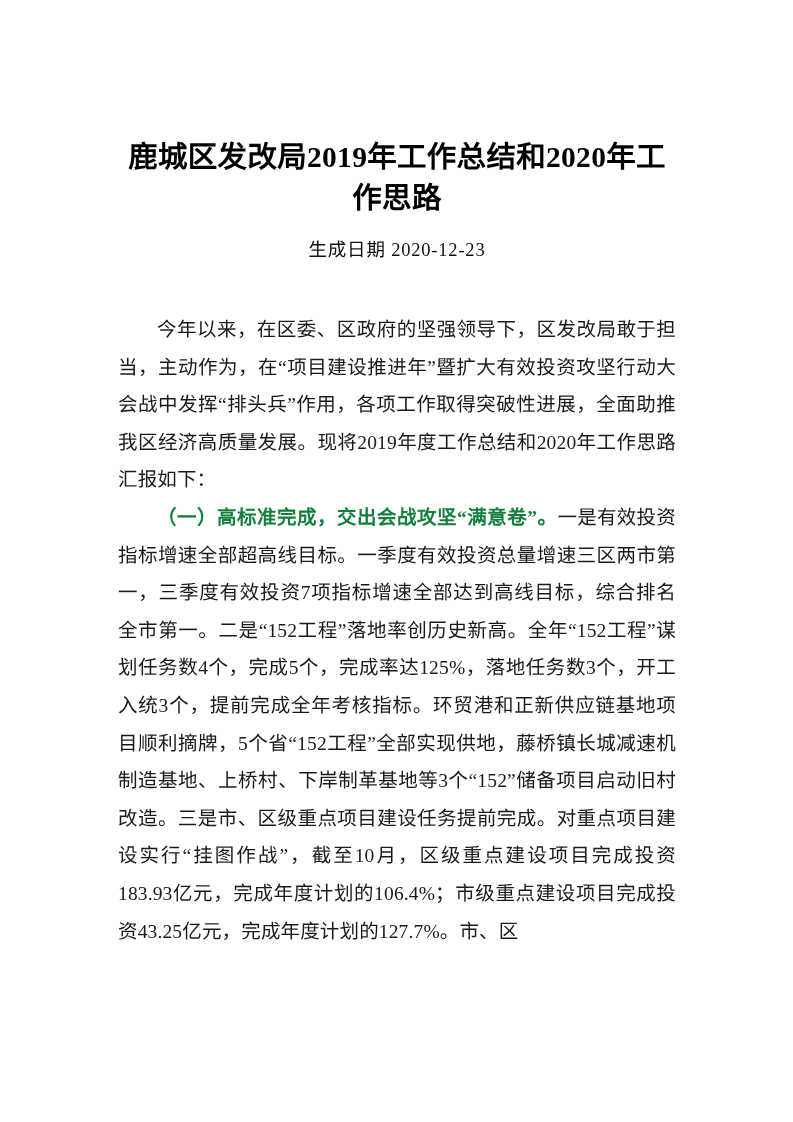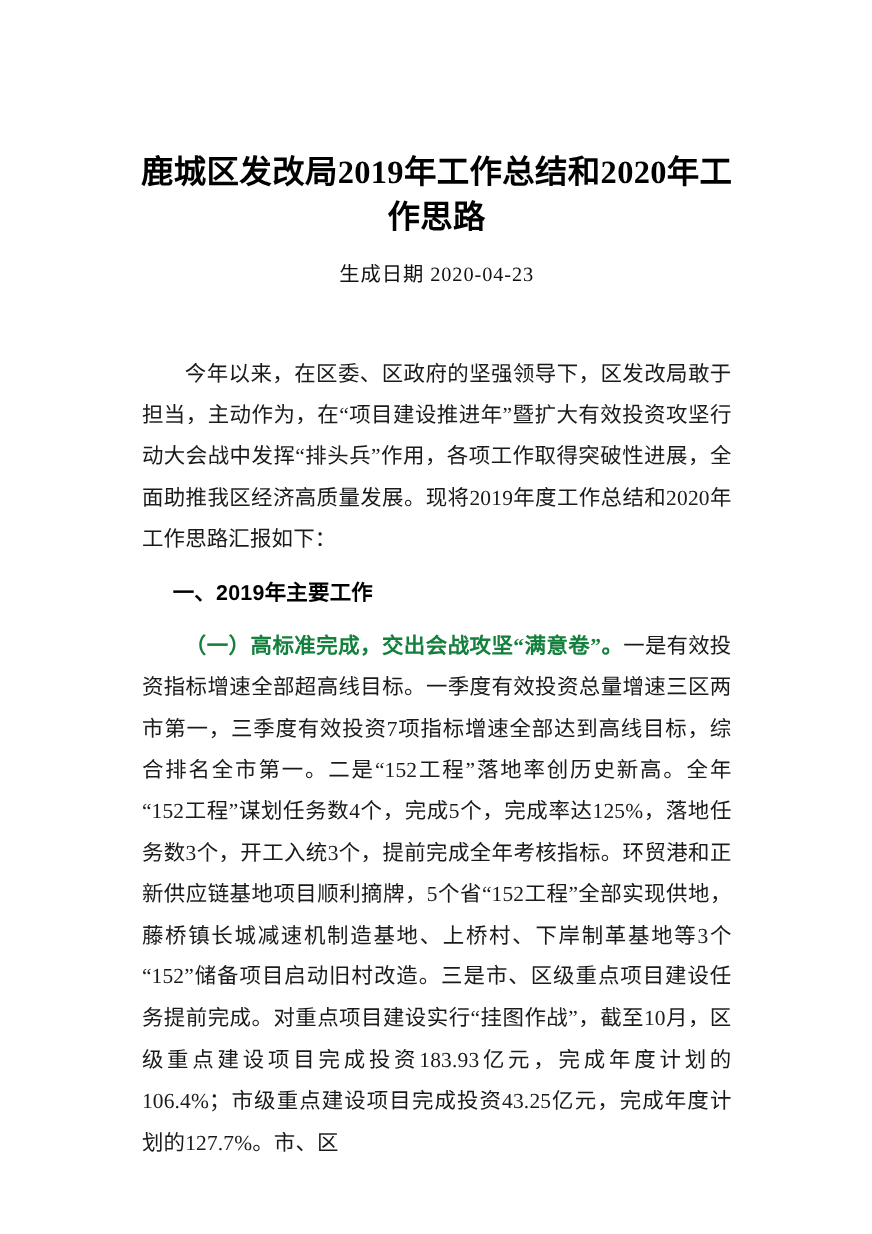--- a/index.html
+++ b/index.html
@@ -47,21 +47,21 @@
     color: #111111;
     text-align: center;
     letter-spacing: 0.8px;
   }
 
   
   .body-block {
     padding-top: 48px;
   }
   p.para {
-    margin: 11px;
+    margin: 0;
     padding: 0;
     font-family: "Liberation Serif", "DejaVu Serif", serif;
     font-size: 19.5px;
     line-height: 37.6px;
     color: #1a1a1a;
     text-align: justify;
     text-justify: inter-ideograph;
     text-indent: 2em;
     letter-spacing: 0.15px;
   }
@@ -88,27 +88,26 @@
   }
 </style>
 </head>
 <body>
 
 <div class="page">
   <div class="content">
 
     <h1 class="doc-title">鹿城区发改局2019年工作总结和2020年工作思路</h1>
 
-    <div class="doc-subtitle">生成日期 2020-04-23</div>
+    <div class="doc-subtitle">生成日期 2020-12-23</div>
 
     <div class="body-block">
 
       <p class="para">今年以来，在区委、区政府的坚强领导下，区发改局敢于担当，主动作为，在“项目建设推进年”暨扩大有效投资攻坚行动大会战中发挥“排头兵”作用，各项工作取得突破性进展，全面助推我区经济高质量发展。现将2019年度工作总结和2020年工作思路汇报如下：</p>
 
-      <p class="heading-1">一、2019年主要工作</p>
 
       <p class="para">
         <span class="bold-kai">（一）高标准完成，交出会战攻坚“满意卷”。</span><span>一是有效投资指标增速全部超高线目标。一季度有效投资总量增速三区两市第一，三季度有效投资7项指标增速全部达到高线目标，综合排名全市第一。二是“152工程”落地率创历史新高。全年“152工程”谋划任务数4个，完成5个，完成率达125%，落地任务数3个，开工入统3个，提前完成全年考核指标。环贸港和正新供应链基地项目顺利摘牌，5个省“152工程”全部实现供地，藤桥镇长城减速机制造基地、上桥村、下岸制革基地等3个“152”储备项目启动旧村改造。三是市、区级重点项目建设任务提前完成。对重点项目建设实行“挂图作战”，截至10月，区级重点建设项目完成投资183.93亿元，完成年度计划的106.4%；市级重点建设项目完成投资43.25亿元，完成年度计划的127.7%。市、区</span>
       </p>
 
     </div>
   </div>
 </div>
 
 </body></html>

